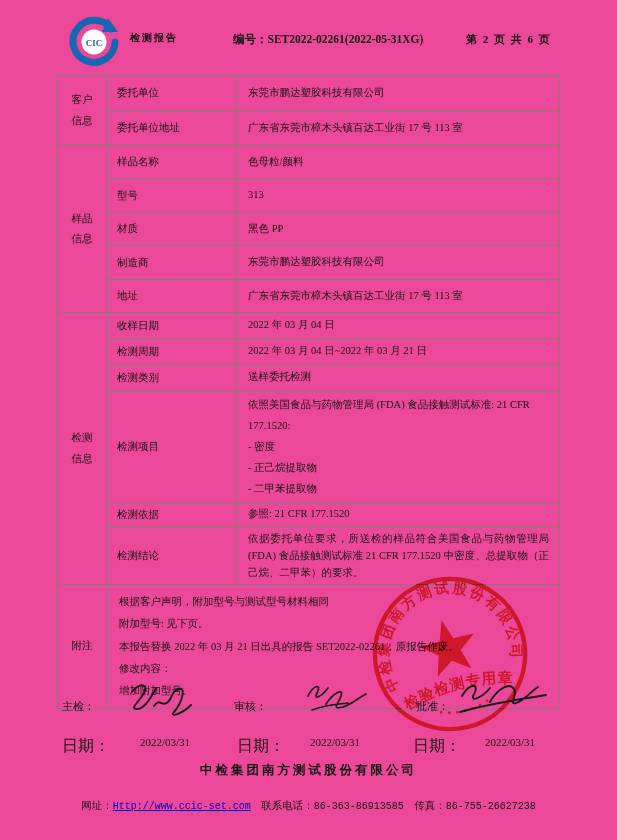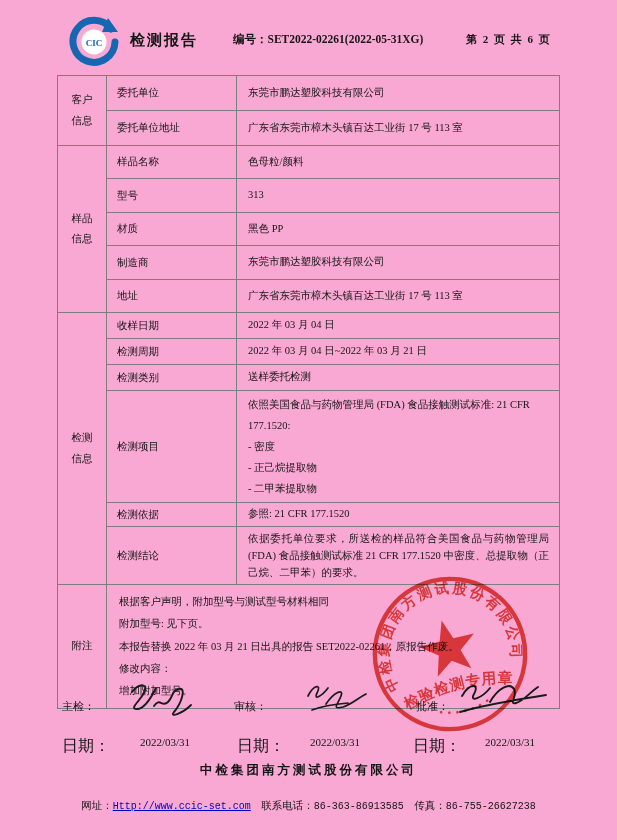--- a/index.html
+++ b/index.html
@@ -1,23 +1,23 @@
 <!DOCTYPE html>
 <html><head>
 <meta charset="utf-8">
 <style>
   html,body { margin:0; padding:0; background:#ffffff; }
   .page {
-    position:relative; width:617px; height:840px; background:#f9a8d4;
+    position:relative; width:617px; height:840px; background:#ec4899;
     font-family:"Liberation Serif","DejaVu Serif",serif; color:#151515;
     overflow:hidden;
   }
   
   .logo { position:absolute; left:64px; top:16px; width:60px; height:52px; }
-  .hdr-title { position:absolute; left:130px; top:31px; font-size:15px; font-weight:bold; letter-spacing:2px; }
+  .hdr-title { position:absolute; left:130px; top:31px; font-size:10px; font-weight:bold; letter-spacing:2px; }
   .hdr-no { position:absolute; left:233px; top:32px; font-size:11.5px; font-weight:bold; }
   .hdr-page { position:absolute; left:466px; top:32px; font-size:11px; font-weight:bold; letter-spacing:1.5px; }
   
   table.report { position:absolute; left:57px; top:75px; width:503px; border-collapse:collapse; table-layout:fixed; }
   table.report td { border:1px solid #7e7e7e; font-size:10.5px; vertical-align:middle; overflow:hidden; }
   td.sec { width:46px; text-align:center; white-space:pre-line; line-height:1.95; font-size:10.5px; }
   td.lbl { width:104px; padding:2px 15px 2px 10px; }
   td.val { padding:3px 10px 3px 11px; line-height:1.6; white-space:pre-line; }
   td.val.tall { line-height:2.0; }
   td.val.just { text-align:justify; line-height:1.62; }

